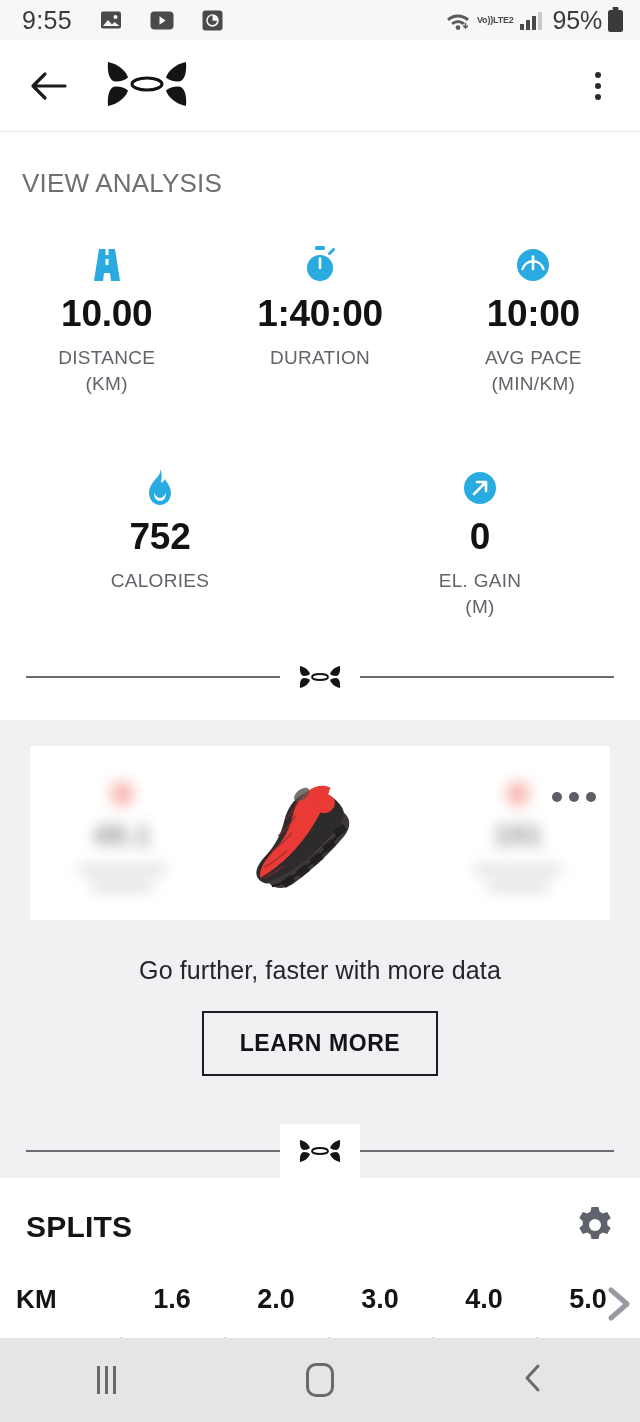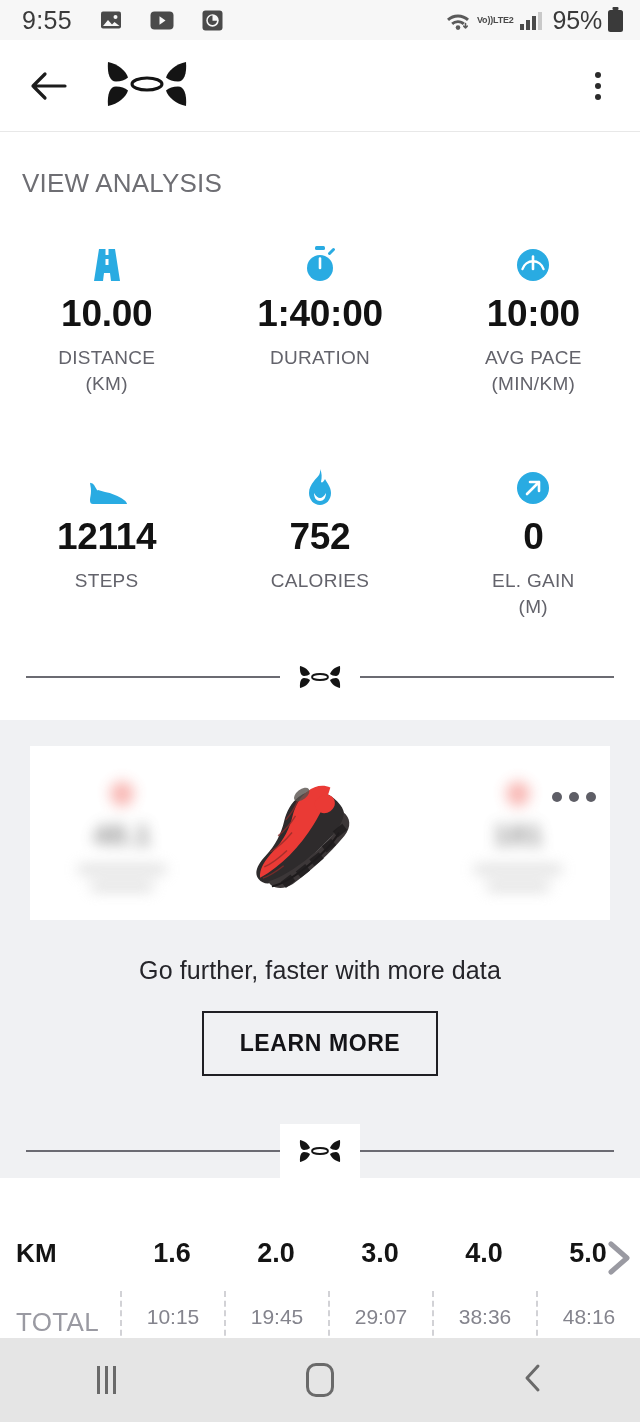--- a/index.html
+++ b/index.html
@@ -313,32 +313,20 @@
       <div class="stat-value">10:00</div>
       <div class="stat-label">
         <span>AVG PACE</span><br><span>(MIN/KM)</span>
       </div>
     </div>
 
   </div>
 
   <div class="stats-row" style="margin-top:56px">
 
-    <div class="stat-cell">
-      <div class="stat-icon">
-        <svg width="42" height="32" viewBox="0 0 42 32">
-          <path d="M4 26c0-3 1-5 1-9 0-4-1-6-1-9 2 0 4 1 5 3l3 5 7 2c6 1 14 4 19 8 2 1.5 3 3 3 4H7c-2 0-3-1-3-4z" fill="#29ABE2"></path>
-          <path d="M4 8c2 0 4 1 5 3l3 5" stroke="#ffffff" stroke-width="1.6" fill="none"></path>
-        </svg>
-      </div>
-      <div class="stat-value">12114</div>
-      <div class="stat-label">
-        <span>STEPS</span>
-      </div>
-    </div>
 
     <div class="stat-cell">
       <div class="stat-icon">
         <svg width="28" height="38" viewBox="0 0 28 38">
           <path d="M14 1c1 6-3 8-6 12-3 4-5 7-5 12 0 7 5 12 11 12s11-5 11-12c0-6-4-10-6-14-1.5 3-3 4-4 3 1-5 1-9-1-13z" fill="#29ABE2"></path>
           <path d="M8 25c2 3.5 4 5 6 5s4-1.5 6-5c0 5-2.5 8-6 8s-6-3-6-8z" fill="#ffffff"></path>
         </svg>
       </div>
       <div class="stat-value">752</div>
       <div class="stat-label">
@@ -430,20 +418,29 @@
         <path d="M2 24c5-1 9-4.5 10-8-1.5-1.2-3.5-2-6-2-3 0-4.5 3.8-4 10z" fill="#141414"></path>
         <path d="M42 24c-5-1-9-4.5-10-8 1.5-1.2 3.5-2 6-2 3 0 4.5 3.8 4 10z" fill="#141414"></path>
         <ellipse cx="22" cy="13" rx="8" ry="3" fill="none" stroke="#141414" stroke-width="1.8"></ellipse>
       </svg>
     </div>
     <div class="line"></div>
   </div>
 </div>
 
 <div class="splits">
+  <div class="splits-header">
+    <div class="splits-title">SPLITS</div>
+    <div>
+      <svg width="42" height="42" viewBox="0 0 42 42">
+        <path d="M17.5 3h7l1 4.6 3.3 1.9 4.4-1.6 3.5 6-3.4 3.2v3.8l3.4 3.2-3.5 6-4.4-1.6-3.3 1.9-1 4.6h-7l-1-4.6-3.3-1.9-4.4 1.6-3.5-6 3.4-3.2v-3.8L5.3 13.9l3.5-6 4.4 1.6 3.3-1.9z" fill="#5f626b"></path>
+        <circle cx="21" cy="21" r="6" fill="#ffffff"></circle>
+      </svg>
+    </div>
+  </div>
 
   <div class="splits-table">
     <div class="splits-row header-row">
       <div class="sp-label km">KM</div>
       <div class="sp-cell">1.6</div>
       <div class="sp-cell">2.0</div>
       <div class="sp-cell">3.0</div>
       <div class="sp-cell">4.0</div>
       <div class="sp-cell">5.0</div>
     </div>

